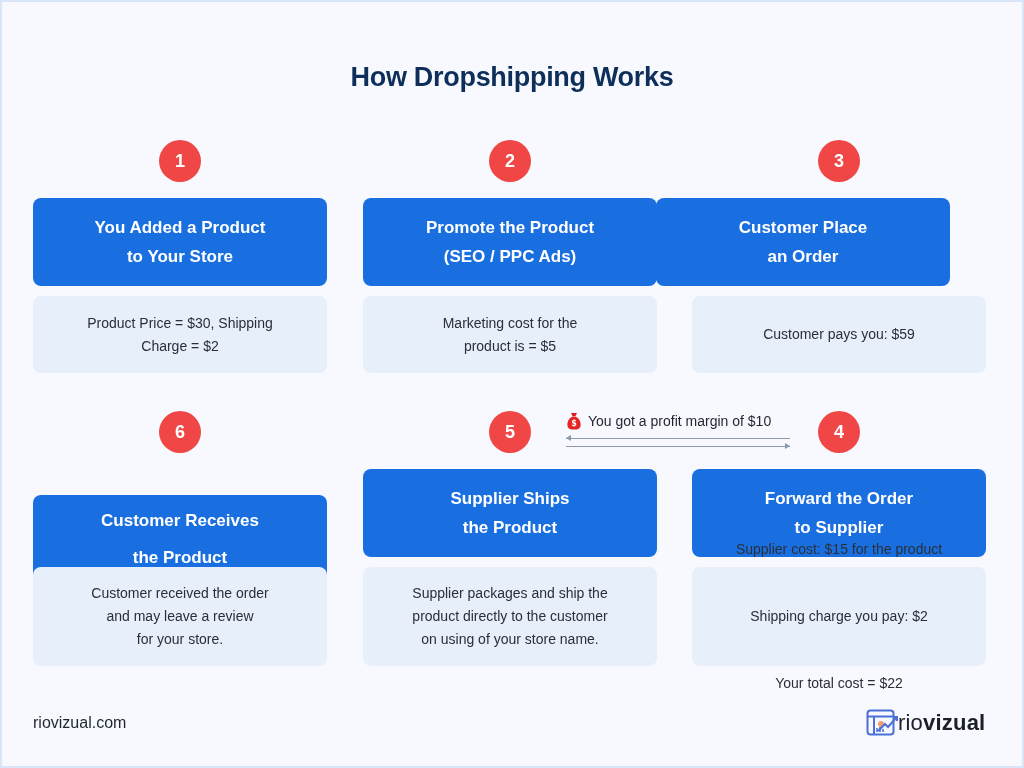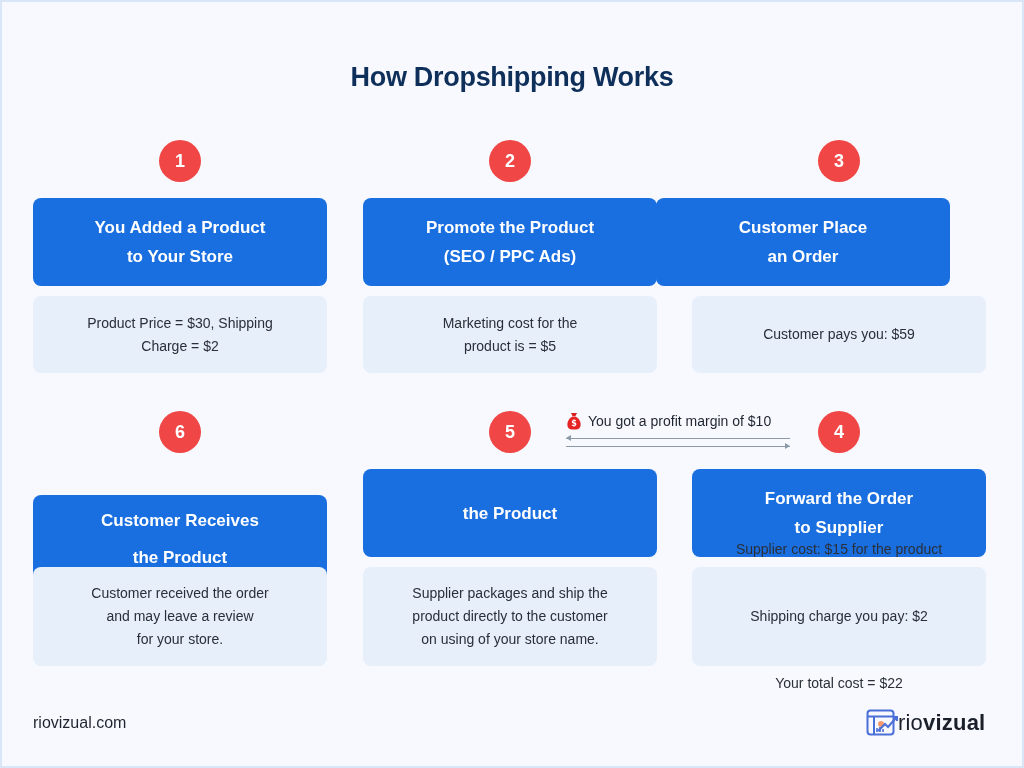--- a/index.html
+++ b/index.html
@@ -116,20 +116,21 @@
   <span>the Product</span>
 </div>
 <div class="card-body" style="left:33px;top:567px;height:99px;">
   <span>Customer received the order</span>
   <span>and may leave a review</span>
   <span>for your store.</span>
 </div>
 
 <div class="badge" style="left:489px;top:411px;">5</div>
 <div class="card-head" style="left:363px;top:469px;">
+  <span>Supplier Ships</span>
   <span>the Product</span>
 </div>
 <div class="card-body" style="left:363px;top:567px;height:99px;">
   <span>Supplier packages and ship the</span>
   <span>product directly to the customer</span>
   <span>on using of your store name.</span>
 </div>
 
 <div class="badge" style="left:818px;top:411px;">4</div>
 <div class="card-head" style="left:692px;top:469px;">

